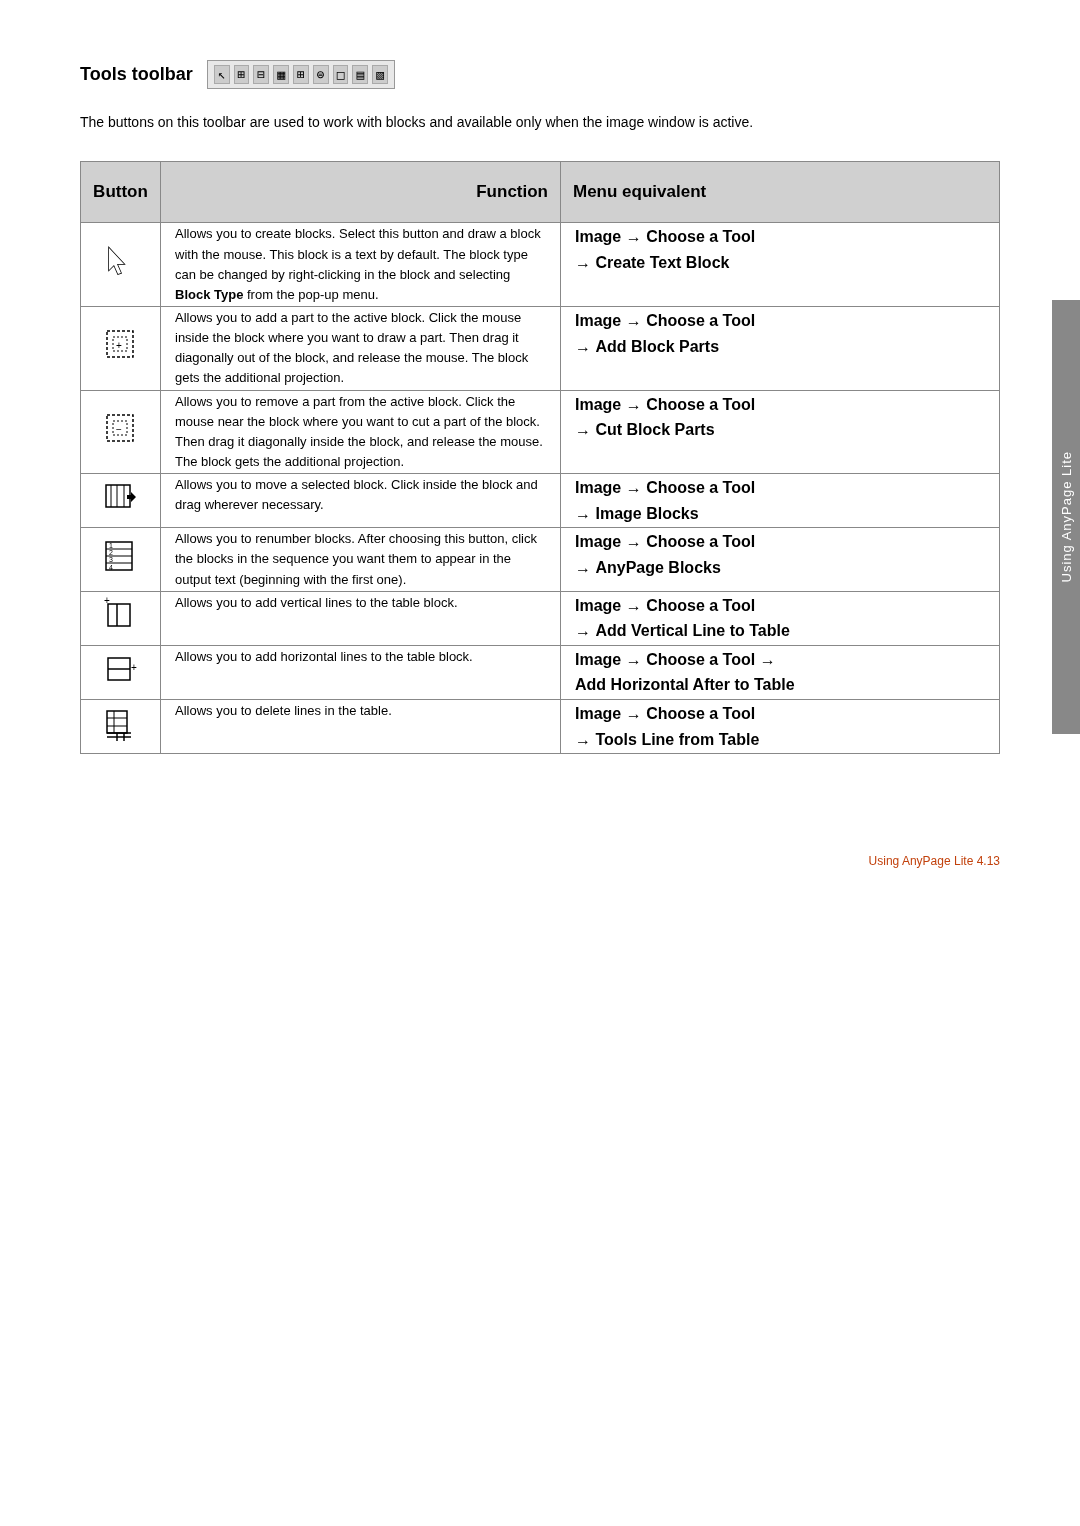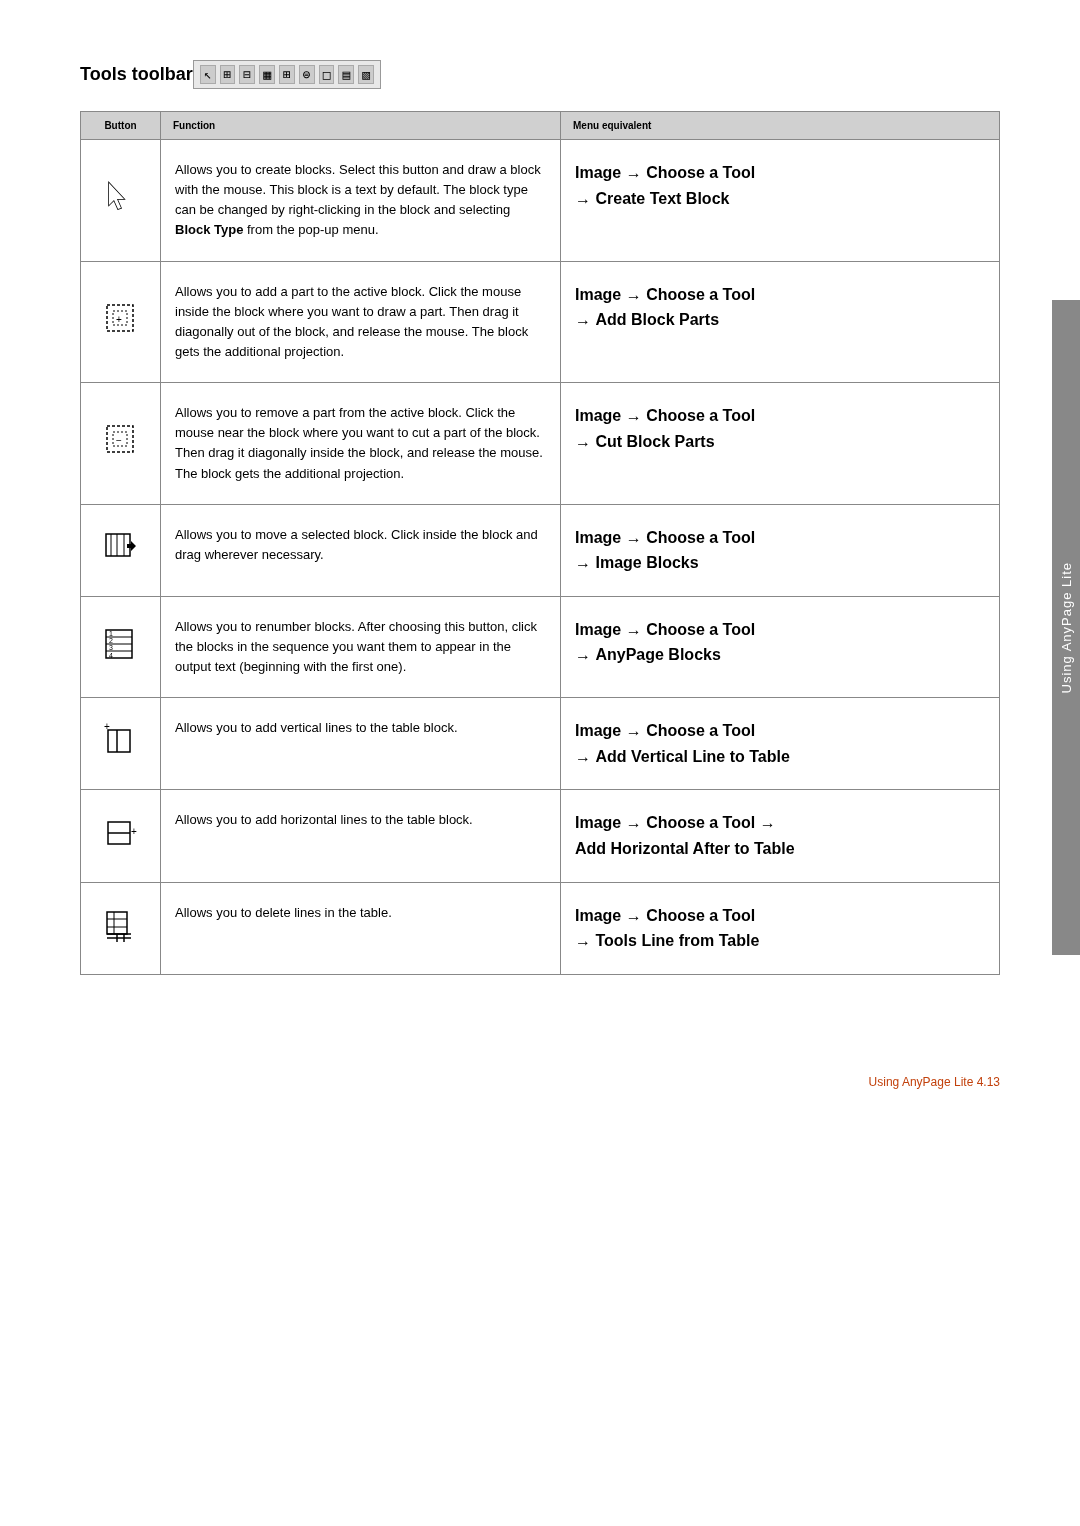--- a/index.html
+++ b/index.html
@@ -15,20 +15,21 @@
     }
 
     .page-container {
       padding: 60px 80px 80px 80px;
       position: relative;
     }
 
     .tools-toolbar-heading {
       display: flex;
       align-items: center;
+      gap: 14px;
       margin-bottom: 22px;
     }
 
     .tools-toolbar-heading h2 {
       font-size: 18px;
       font-weight: bold;
       font-family: Arial, sans-serif;
     }
 
     .toolbar-icons {
@@ -50,43 +51,43 @@
     table.main-table {
       width: 100%;
       border-collapse: collapse;
       font-family: Arial, sans-serif;
       font-size: 13px;
     }
 
     table.main-table thead tr th {
       background: #d0d0d0;
       border: 1px solid #888;
-      padding: 8px 12px;
+      padding: 20px 12px;
       font-weight: bold;
-      font-size: 10px;
+      font-size: 17px;
     }
 
     table.main-table thead tr th:first-child {
       width: 80px;
       text-align: center;
     }
 
     table.main-table thead tr th:nth-child(2) {
       width: 400px;
-      text-align: left;
+      text-align: right;
     }
 
     table.main-table thead tr th:nth-child(3) {
       text-align: left;
       margin-top: 16px;
     }
 
     table.main-table tbody tr td {
       border: 1px solid #888;
-      padding: 20px 14px;
+      padding: 1px 14px;
       vertical-align: top;
       line-height: 1.55;
     }
 
     table.main-table tbody tr td:first-child {
       text-align: center;
       vertical-align: middle;
       width: 80px;
     }
 
@@ -144,20 +145,21 @@
       <span style="font-size:13px; padding:1px 3px; border:1px solid #aaa; background:#ccc; margin:1px; font-family:monospace;">⊟</span>
       <span style="font-size:13px; padding:1px 3px; border:1px solid #aaa; background:#ccc; margin:1px; font-family:monospace;">▦</span>
       <span style="font-size:13px; padding:1px 3px; border:1px solid #aaa; background:#ccc; margin:1px; font-family:monospace;">⊞</span>
       <span style="font-size:13px; padding:1px 3px; border:1px solid #aaa; background:#ccc; margin:1px; font-family:monospace;">⊜</span>
       <span style="font-size:13px; padding:1px 3px; border:1px solid #aaa; background:#ccc; margin:1px; font-family:monospace;">□</span>
       <span style="font-size:13px; padding:1px 3px; border:1px solid #aaa; background:#ccc; margin:1px; font-family:monospace;">▤</span>
       <span style="font-size:13px; padding:1px 3px; border:1px solid #aaa; background:#ccc; margin:1px; font-family:monospace;">▧</span>
     </div>
   </div>
 
+  <p class="intro-text">The buttons on this toolbar are used to work with blocks and available only when the image window is active.</p>
 
   <table class="main-table">
     <thead>
       <tr>
         <th>Button</th>
         <th>Function</th>
         <th>Menu equivalent</th>
       </tr>
     </thead>
     <tbody>

